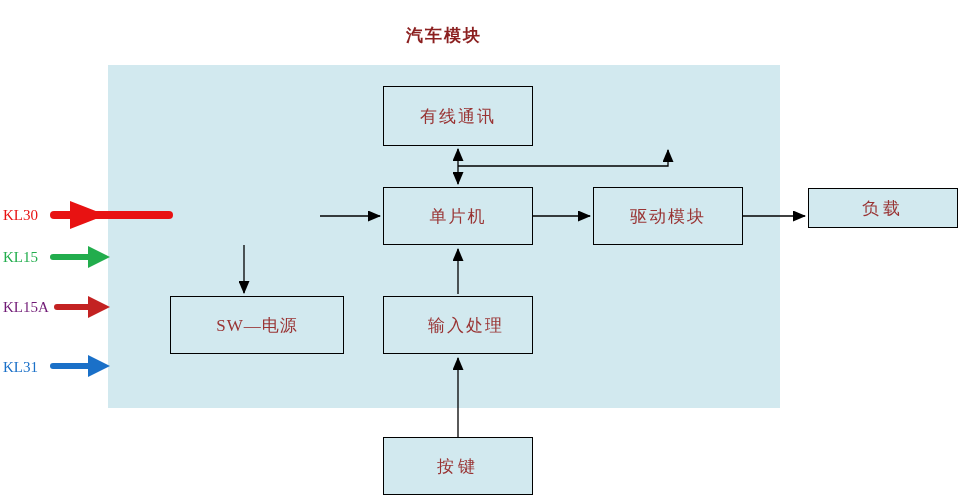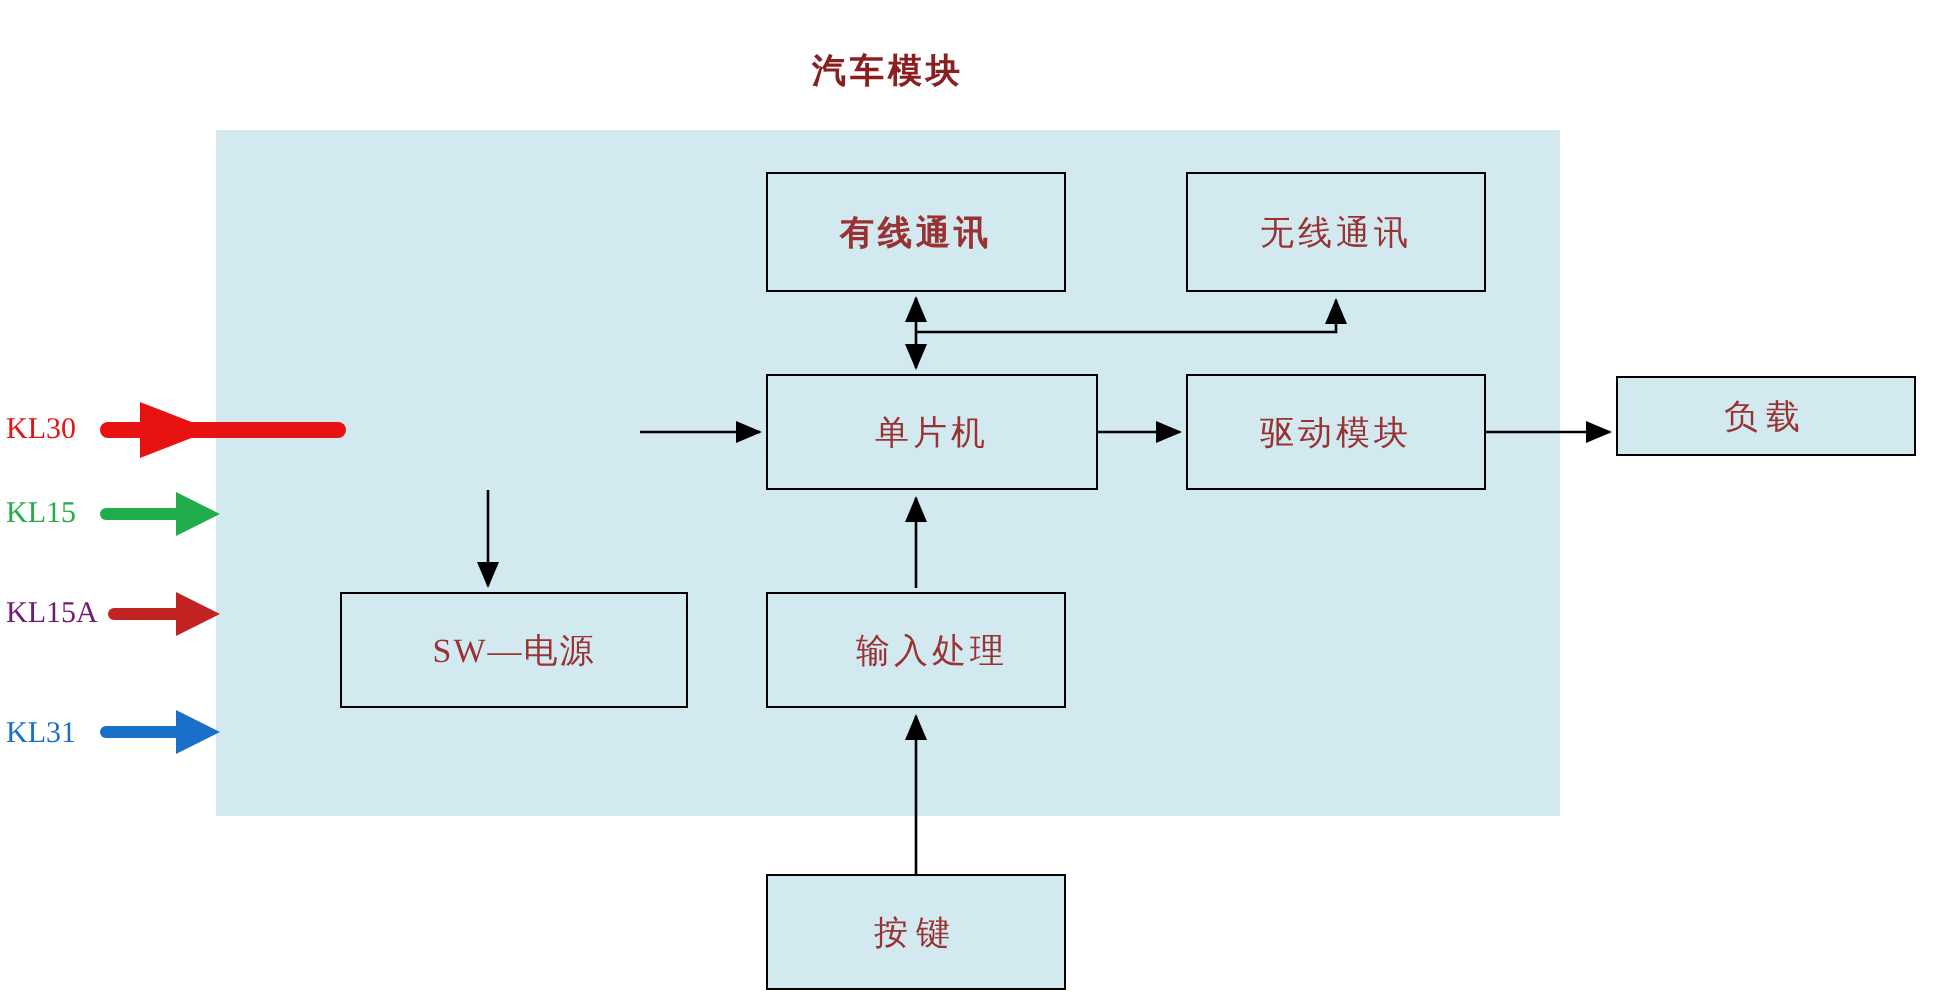--- a/index.html
+++ b/index.html
@@ -48,24 +48,24 @@
     border: 1px solid #000000;
     background: #d2e9ef;
     color: #993333;
     font-size: 17px;
     letter-spacing: 2px;
     display: flex;
     align-items: center;
     justify-content: center;
     text-align: center;
   }
-  .b-wired   { left: 383px; top:  86px; width: 150px; height: 60px; font-weight: bold; }
+  .b-wired   { left: 383px; top:  86px; width: 150px; height: 60px; }
   .b-wireless{ left: 593px; top:  86px; width: 150px; height: 60px; }
   .b-power   { left: 170px; top: 187px; width: 150px; height: 58px; letter-spacing: 1px; }
-  .b-mcu     { left: 383px; top: 187px; width: 166px; height: 58px; }
+  .b-mcu     { left: 383px; top: 187px; width: 150px; height: 58px; }
   .b-driver  { left: 593px; top: 187px; width: 150px; height: 58px; }
   .b-load    { left: 808px; top: 188px; width: 150px; height: 40px; letter-spacing: 4px; }
   .b-swpower { left: 170px; top: 296px; width: 174px; height: 58px; letter-spacing: 1px; }
   .b-input   { left: 383px; top: 296px; width: 150px; height: 58px; padding-left: 16px; }
   .b-button  { left: 383px; top: 437px; width: 150px; height: 58px; letter-spacing: 4px; }
   .kl-label {
     position: absolute;
     left: 3px;
     width: 60px;
     font-size: 15px;
@@ -125,23 +125,20 @@
     <path d="M458,166 H668 V150" fill="none" stroke="#000000" stroke-width="1.3" marker-end="url(#mk-black)"></path>
 
     <line x1="458" y1="294" x2="458" y2="249" stroke="#000000" stroke-width="1.3" marker-end="url(#mk-black)"></line>
 
     <line x1="458" y1="437" x2="458" y2="358" stroke="#000000" stroke-width="1.3" marker-end="url(#mk-black)"></line>
   </svg>
 
   <div class="box b-wired">
     <span>有线通讯</span>
   </div>
-  <div class="box b-wireless">
-    <span>无线通讯</span>
-  </div>
   <div class="box b-mcu">
     <span>单片机</span>
   </div>
   <div class="box b-driver">
     <span>驱动模块</span>
   </div>
   <div class="box b-load">
     <span>负载</span>
   </div>
   <div class="box b-swpower">

